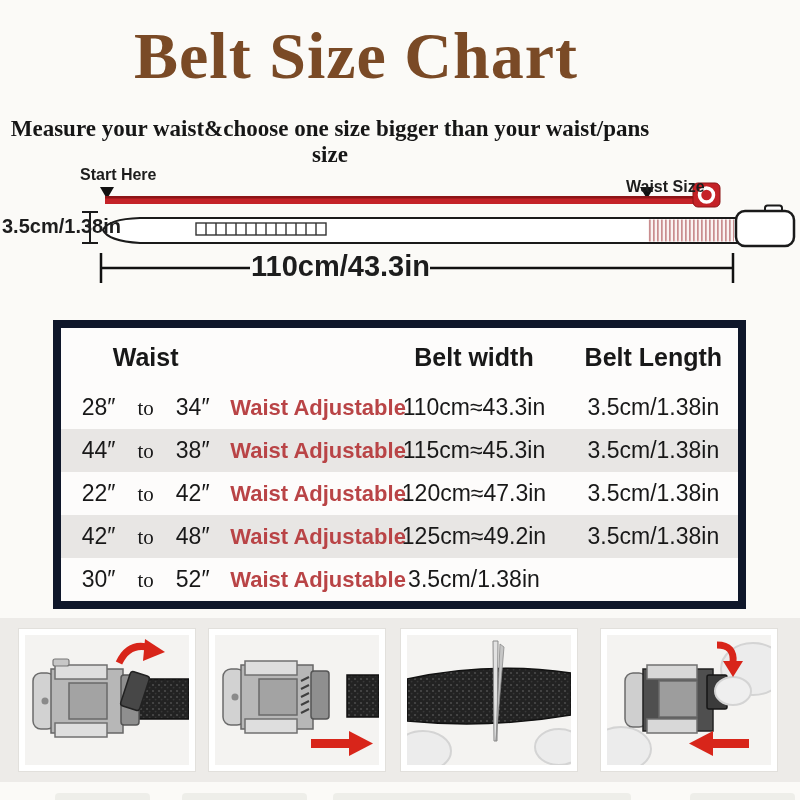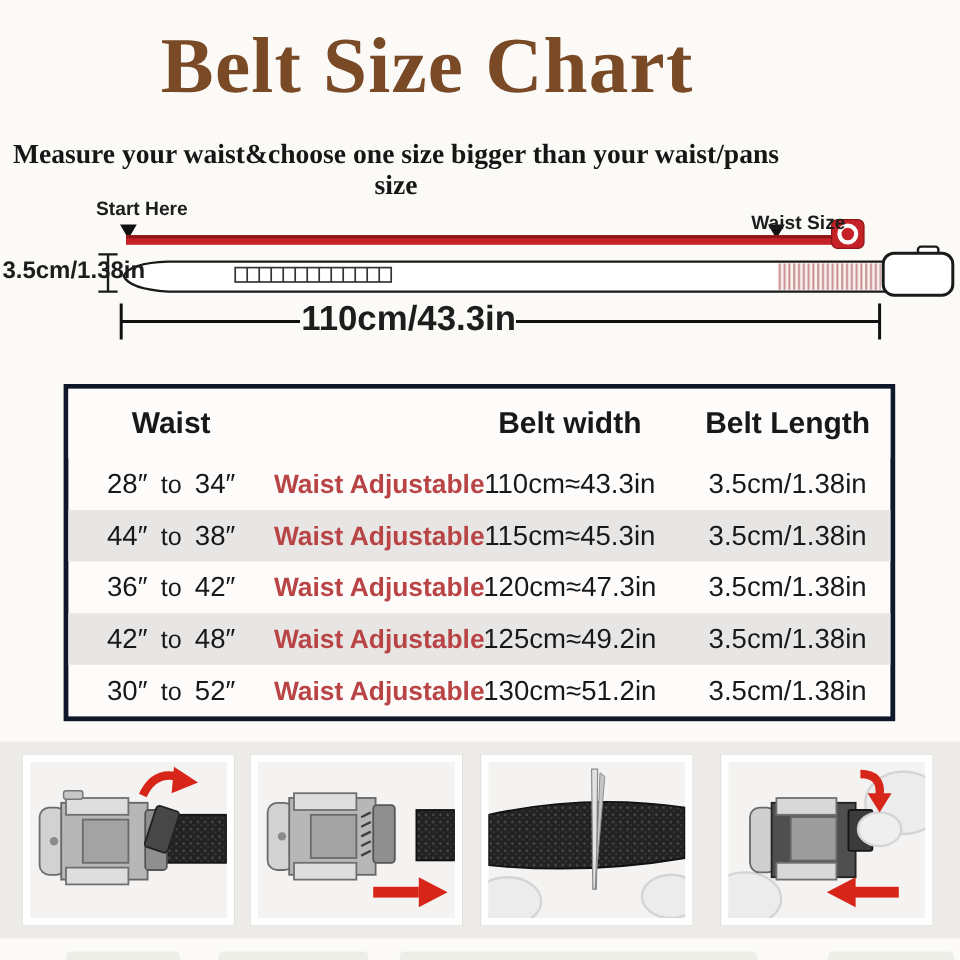--- a/index.html
+++ b/index.html
@@ -16,30 +16,30 @@
   
   .diagram{position:absolute;top:160px;left:0;width:800px;height:152px;}
   .diagram svg{position:absolute;top:0;left:0;}
   .dlabel{position:absolute;font-size:16px;font-weight:600;color:#1d1d1d;white-space:nowrap;}
   .lbl-start{top:6px;left:80px;}
   .lbl-waist{top:18px;left:626px;}
   .lbl-beltwidth{top:55px;left:2px;width:86px;text-align:right;font-size:20px;font-weight:600;}
   .lbl-beltlength{top:90px;left:250px;width:180px;text-align:right;font-size:29px;font-weight:600;}
 
   
-  .sizetable{position:absolute;top:320px;left:53px;width:693px;border:4px solid #0f172a;
+  .sizetable{position:absolute;top:320px;left:53px;width:693px;border:8px solid #0f172a;
              box-sizing:border-box;background:#fdfcfb;}
   .trow{display:grid;grid-template-columns:25% 22% 28% 25%;align-items:center;height:43px;}
   .trow.head{height:58px;background:#fdfcfb;}
   .trow:nth-child(odd):not(.head){background:#e8e6e4;}
   .cell{text-align:center;font-size:23px;color:#181818;white-space:nowrap;}
   .head .cell{font-size:25px;font-weight:bold;}
   .c-adj{color:#b94446;font-weight:bold;font-size:22px;}
   .waistcell span{display:inline-block;}
-  .waistcell .tw{margin:0 11px;font-size:21px;}
+  .waistcell .tw{margin:0 22px;font-size:21px;font-family:Liberation Serif, serif;}
 
   
   .photostrip{position:absolute;top:618px;left:0;width:800px;height:164px;background:#edebe8;}
   .photo{position:absolute;top:10px;width:178px;height:144px;background:#ffffff;
          border:1px solid #e2e0dc;box-sizing:border-box;padding:6px;}
   .photo svg{display:block;background:#f4f3f1;}
 
   .remnant{position:absolute;height:12px;bottom:-5px;background:#e6e8e2;border-radius:4px;opacity:.65;}
 </style>
 </head>
@@ -115,35 +115,34 @@
       <div class="cell">110cm≈43.3in</div>
       <div class="cell">3.5cm/1.38in</div>
     </div>
     <div class="trow">
       <div class="cell waistcell"><span>44″</span><span class="tw">to</span><span>38″</span></div>
       <div class="cell c-adj">Waist Adjustable</div>
       <div class="cell">115cm≈45.3in</div>
       <div class="cell">3.5cm/1.38in</div>
     </div>
     <div class="trow">
-      <div class="cell waistcell"><span>36″</span><span class="tw">to</span><span>42″</span></div>
+      <div class="cell waistcell"><span>22″</span><span class="tw">to</span><span>42″</span></div>
       <div class="cell c-adj">Waist Adjustable</div>
       <div class="cell">120cm≈47.3in</div>
       <div class="cell">3.5cm/1.38in</div>
     </div>
     <div class="trow">
       <div class="cell waistcell"><span>42″</span><span class="tw">to</span><span>48″</span></div>
       <div class="cell c-adj">Waist Adjustable</div>
       <div class="cell">125cm≈49.2in</div>
       <div class="cell">3.5cm/1.38in</div>
     </div>
     <div class="trow">
       <div class="cell waistcell"><span>30″</span><span class="tw">to</span><span>52″</span></div>
       <div class="cell c-adj">Waist Adjustable</div>
-      <div class="cell">130cm≈51.2in</div>
       <div class="cell">3.5cm/1.38in</div>
     </div>
   </div>
 
   <div class="photostrip">
 
     <div class="photo" style="left:18px">
       <svg width="164" height="130" viewBox="0 0 164 130">
         <rect x="112" y="44" width="52" height="40" fill="url(#leather)" stroke="#111" stroke-width="1.5"></rect>
         <g>

